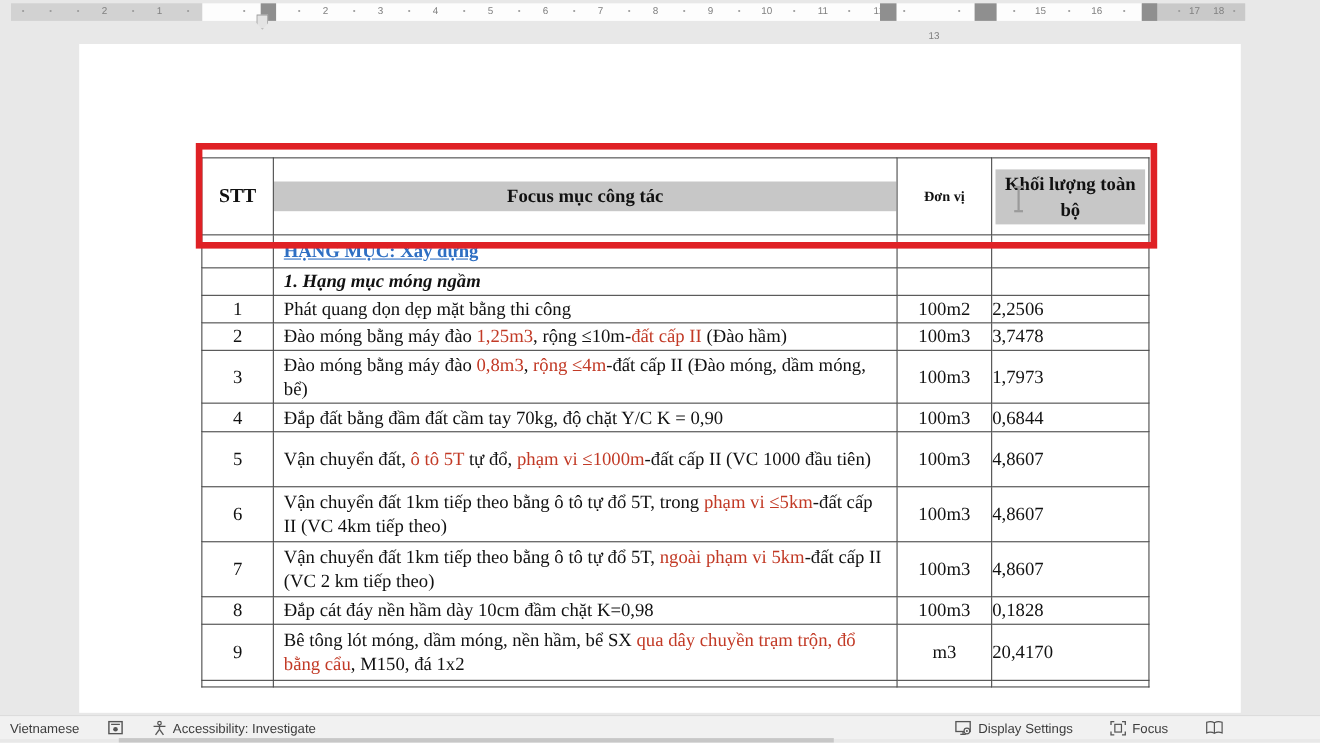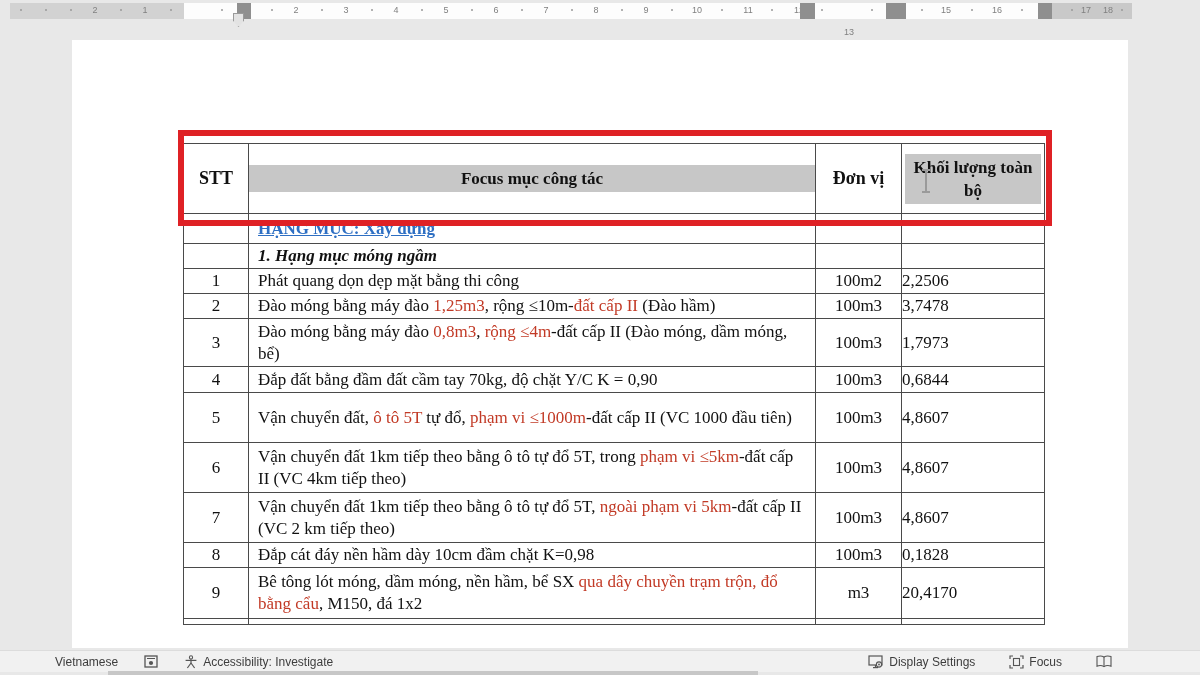--- a/index.html
+++ b/index.html
@@ -22,21 +22,21 @@
   
   .page { position:absolute; left:72px; top:40px; width:1056px; height:608px; background:#ffffff; z-index:1; }
 
   
   table.doc { position:absolute; left:183px; top:143px; width:861px; z-index:2;
               border-collapse:collapse; table-layout:fixed;
               font-family:"Liberation Serif","DejaVu Serif",serif; font-size:17px; color:#111; }
   table.doc td, table.doc th { border:1px solid #4a4a4a; vertical-align:middle; overflow:hidden; }
   th.h-stt { width:65px; font-size:18px; font-weight:bold; text-align:center; background:#fff; }
   th.h-dm  { width:567px; padding:0; background:#fff; }
-  th.h-dv  { width:86px;  font-size:18px; font-weight:bold; text-align:center; background:#fff; }
+  th.h-dv  { width:86px;  font-size:13px; font-weight:bold; text-align:center; background:#fff; }
   th.h-kl  { width:143px; padding:0; background:#fff; }
   .band-dm { background:var(--band); height:27px; display:flex; align-items:center; justify-content:center;
              font-weight:bold; font-size:17px; }
   .band-kl { background:var(--band); margin:0 3px; padding:2px 4px; font-weight:bold; font-size:17px;
              line-height:23px; text-align:center; }
   td.c-stt { text-align:center; }
   td.c-desc{ padding:1px 8px 1px 9px; line-height:22px; }
   td.c-unit{ text-align:center; }
   td.c-qty { text-align:left; padding-right:13px; }
   .seg-red { color:var(--red-text);margin-top:42px; }
@@ -47,21 +47,21 @@
   .red-box { position:absolute; left:178px; top:130px; width:874px; height:96px;
              border:6px solid var(--accent-red); z-index:4; pointer-events:none; }
   .ibeam { position:absolute; left:925px; top:171px; width:2px; height:20px; background:#9a9a9a; z-index:5; }
   .ibeam::before, .ibeam::after { content:""; position:absolute; left:-3px; width:8px; height:2px; background:#9a9a9a; }
   .ibeam::before { top:-2px; } .ibeam::after { bottom:-2px; }
 
   
   .statusbar { position:absolute; left:0; bottom:3px; width:1200px; height:22px; background:#f1f1f1;
                border-top:1px solid #dcdcdc; z-index:6; display:flex; align-items:center;
                font-size:12px; color:#3d3d3d; }
-  .sb-left { display:flex; align-items:center; gap:26px; padding-left:9px;margin-left:46px; }
+  .sb-left { display:flex; align-items:center; gap:26px; padding-left:9px; }
   .sb-right{ margin-left:auto; display:flex; align-items:center; gap:34px; padding-right:88px; }
   .sb-item { display:flex; align-items:center; gap:5px; cursor:default; }
   .sb-item svg { display:block; }
   .taskbar-strip { position:absolute; left:108px; bottom:0; width:650px; height:4px; background:#c7c7c7; z-index:7; }
 </style>
 </head>
 <body>
 
 <div class="ruler">
   <div class="band gray" style="left:10px; width:174px;"></div>

